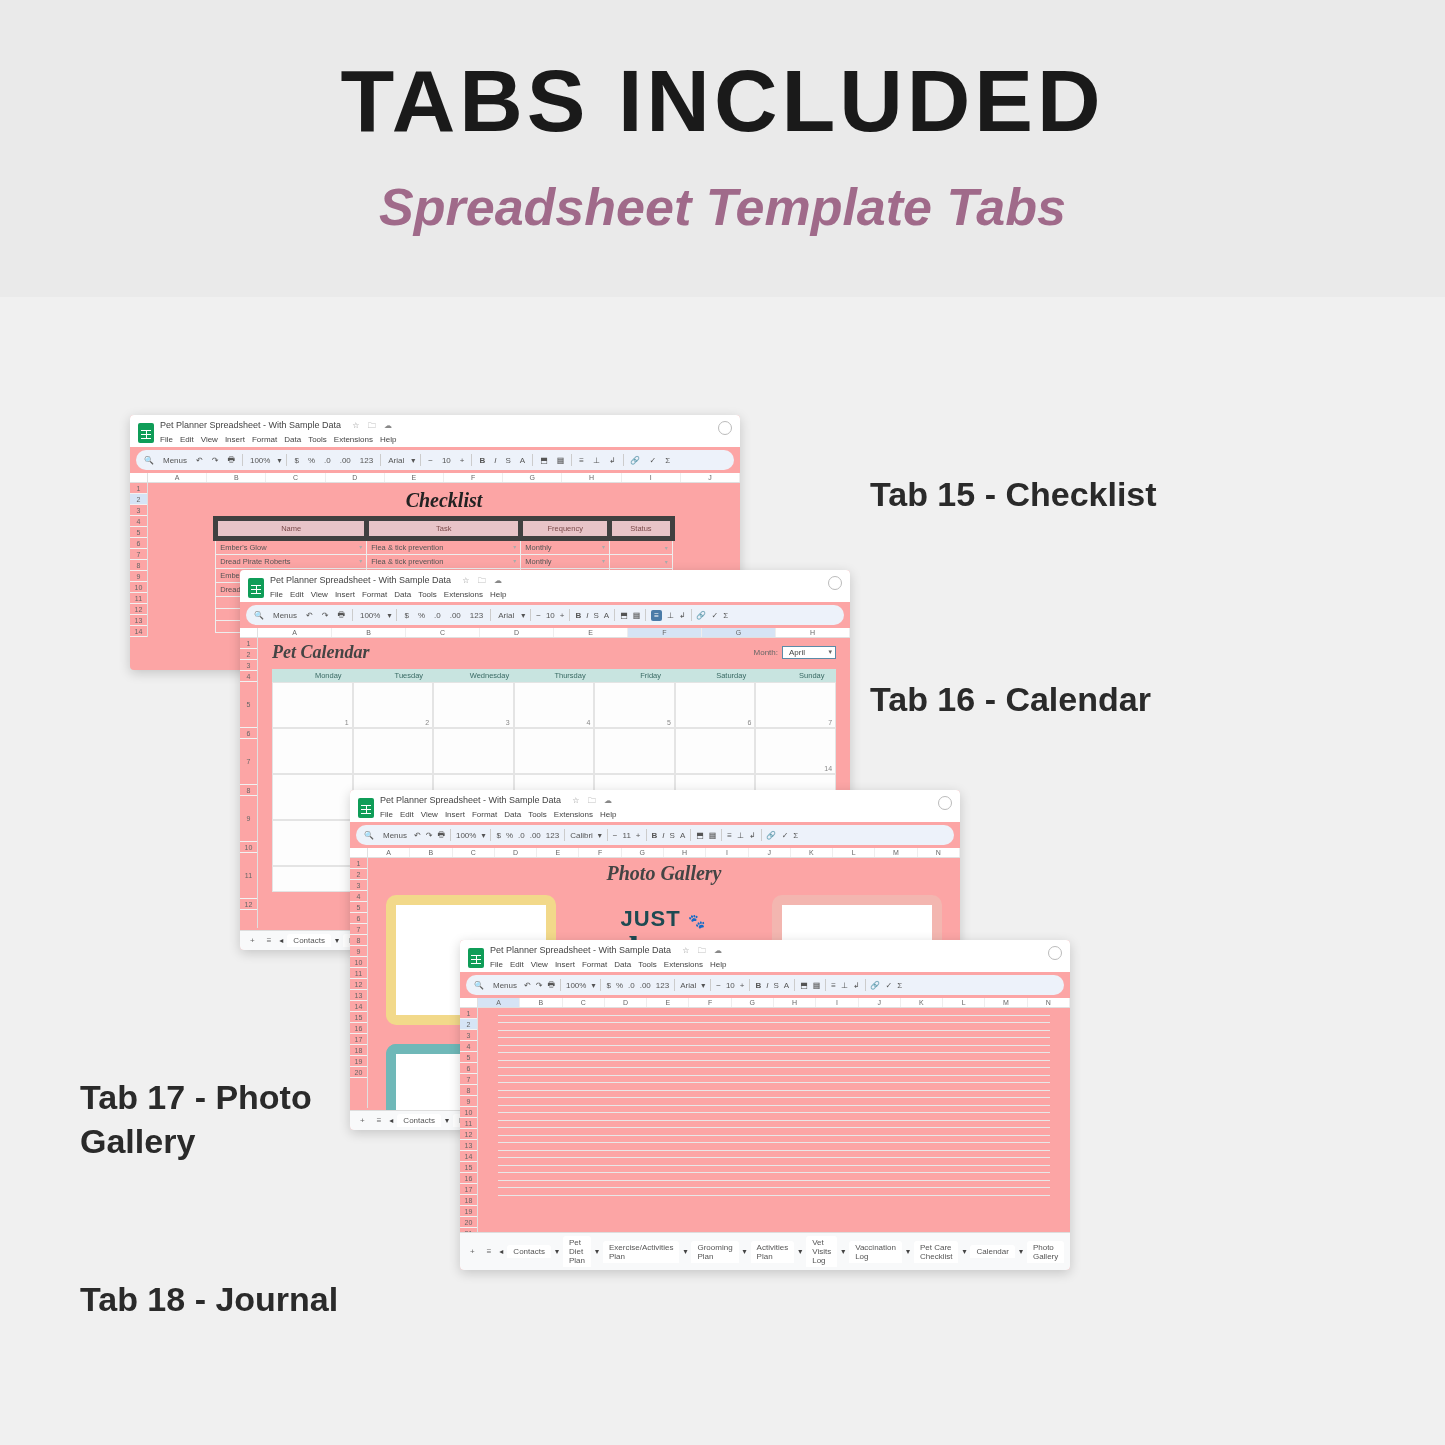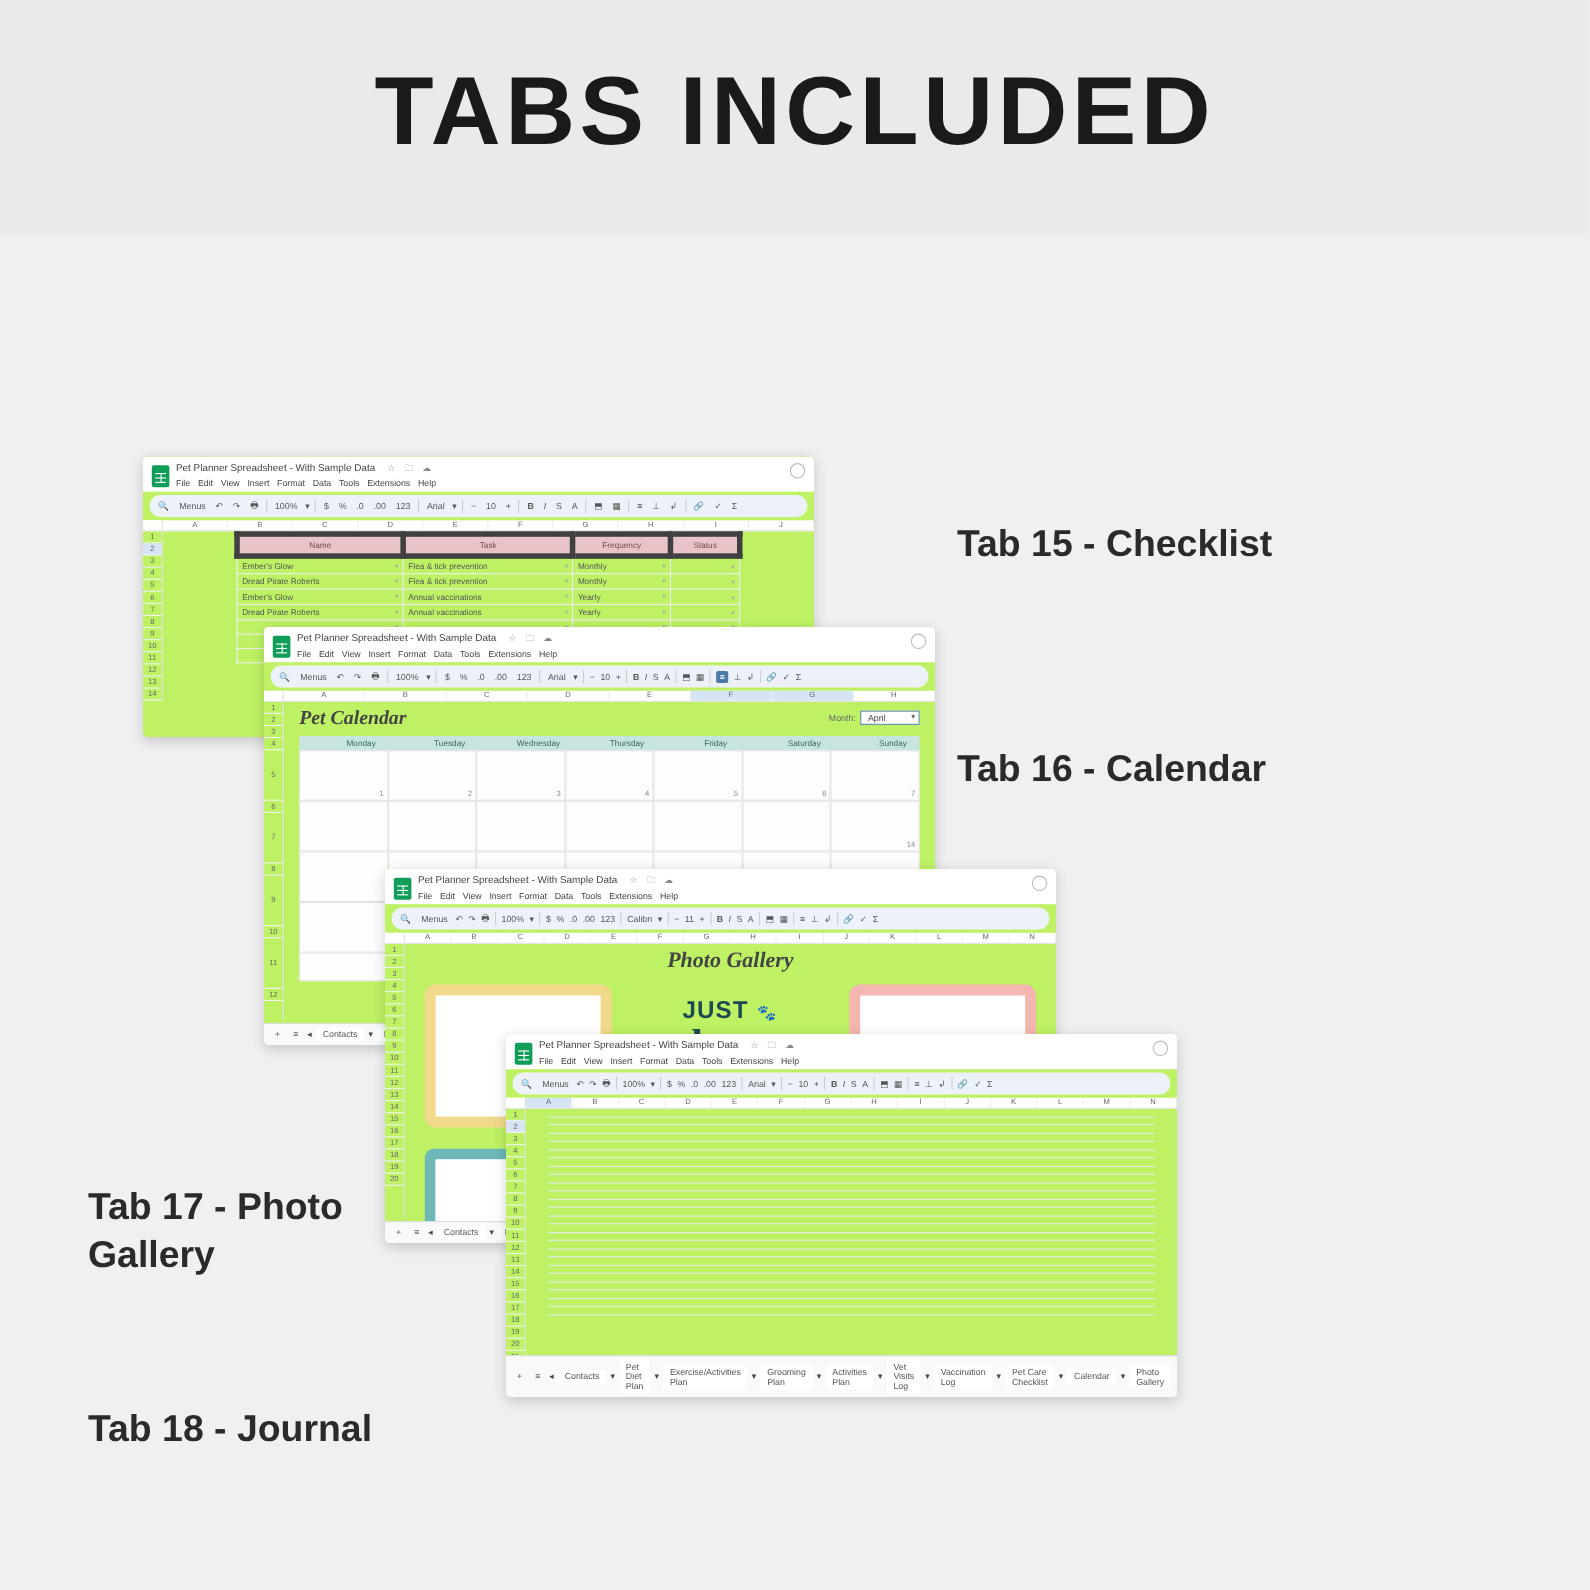--- a/index.html
+++ b/index.html
@@ -41,21 +41,21 @@
     font-family: Arial, sans-serif;
   }
   .label-15 { top: 475px; left: 870px; }
   .label-16 { top: 680px; left: 870px; }
   .label-17 { top: 1075px; left: 80px; width: 300px; line-height: 1.3; }
   .label-18 { top: 1280px; left: 80px; }
 
   
   .sheet {
     position: absolute;
-    background: #bef264;
+    background: #fca5a5;
     border-radius: 4px;
     box-shadow: 0 3px 12px rgba(0,0,0,0.18);
     overflow: hidden;
     font-size: 8px;
     color: #444;
   }
   .sheet-titlebar {
     display: flex;
     align-items: center;
     padding: 4px 8px 0 8px;
@@ -213,20 +213,21 @@
   .jr-title { text-align:center; font-size:20px; font-weight:700; font-style:italic; font-family:Georgia,serif; padding:4px 0 2px 0;}
   .jr-lines { margin:0 20px; }
   .jr-lines div { height:7.5px; border-bottom:1px solid #e8e8e8;}
 
 </style>
 </head>
 <body>
 
 <div class="header-band">
   <div class="main-title">TABS INCLUDED</div>
+  <div class="subtitle">Spreadsheet Template Tabs</div>
 </div>
 
 <div class="label label-15">Tab 15 - Checklist</div>
 <div class="label label-16">Tab 16 - Calendar</div>
 <div class="label label-17">Tab 17 - Photo Gallery</div>
 <div class="label label-18">Tab 18 - Journal</div>
 
 <div class="sheet sheet1">
   <div class="collab-icon"></div>
   <div class="sheet-titlebar">
@@ -301,20 +302,21 @@
         <div>7</div>
         <div>8</div>
         <div>9</div>
         <div>10</div>
         <div>11</div>
         <div>12</div>
         <div>13</div>
         <div>14</div>
     </div>
     <div class="cells">
+      <div class="checklist-title">Checklist</div>
       <table class="chk-table">
         <tbody>
             <tr>
           <th>Name</th>
           <th>Task</th>
           <th>Frequency</th>
           <th>Status</th>
         </tr>
         <tr>
               <td class="dd">Ember's Glow</td>

